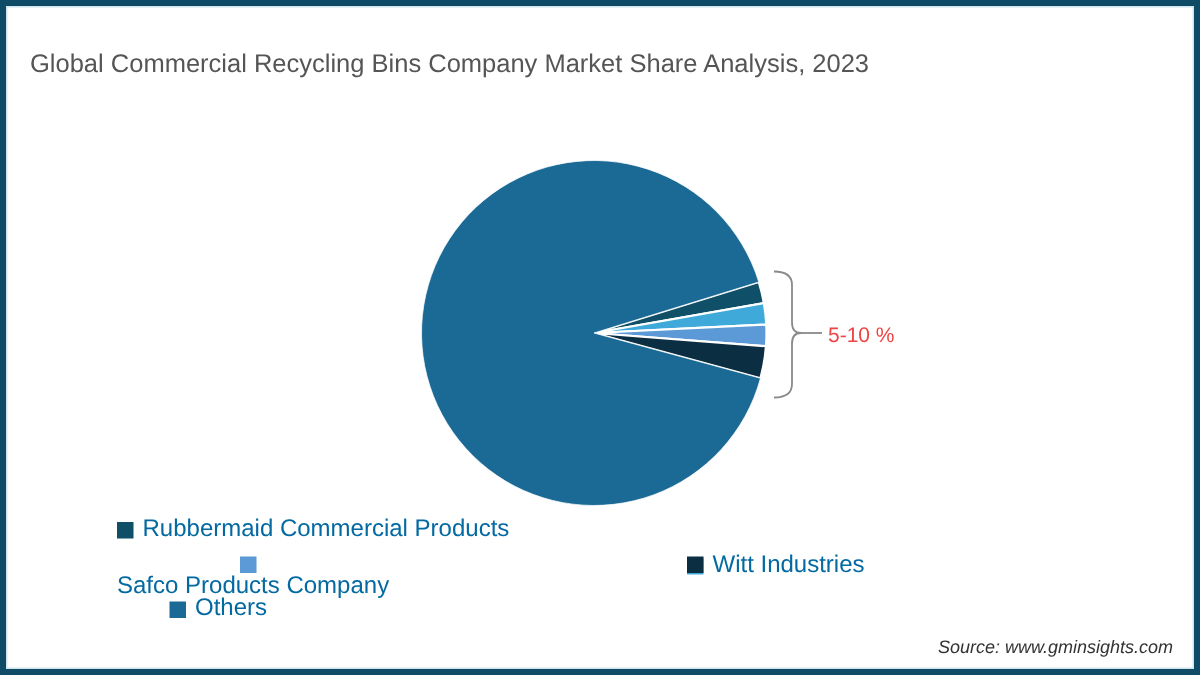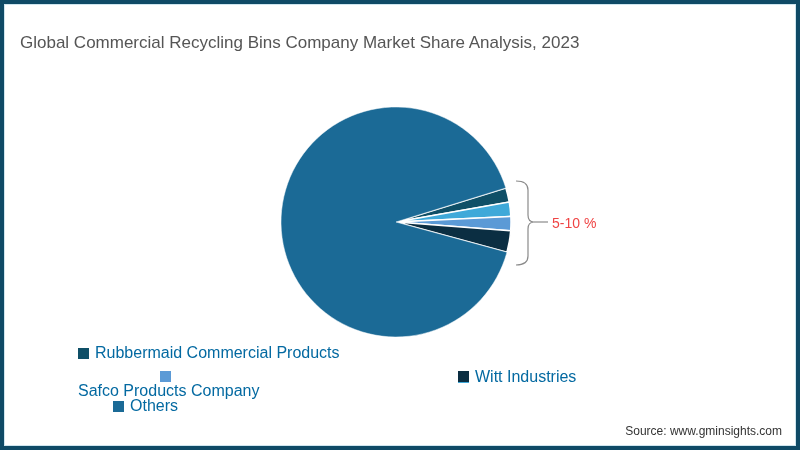--- a/index.html
+++ b/index.html
@@ -4,21 +4,21 @@
 <style>
   html, body { margin: 0; padding: 0; }
   body { width: 800px; height: 450px; overflow: hidden; background: #ffffff; font-family: "Liberation Sans", sans-serif; }
   .frame { position: absolute; left: 0; top: 0; width: 800px; height: 450px; box-sizing: border-box; border: 4px solid #0f4a66; background: #fff; }
   .frame::after { content: ""; position: absolute; left: 0; top: 0; right: 0; bottom: 0; border: 1px solid #cfe6ef; pointer-events: none; }
   .title { position: absolute; top: 33px; left: 0; width: 792px; text-align: left; font-size: 17px; color: #555; letter-spacing: 0; margin-left: 20px; }
   svg.pie { position: absolute; left: 0; top: 0; }
   .bracket-label { position: absolute; left: 552px; top: 215px; font-size: 14px; color: #ef4444; }
   .legend-item { position: absolute; display: flex; align-items: center; font-size: 16px; color: #0369a1; }
   .swatch { width: 11px; height: 11px; margin-right: 6px; display: inline-block; }
-  .source { position: absolute; right: 18px; top: 424px; font-size: 12px; color: #333; }
+  .source { position: absolute; right: 18px; top: 424px; font-size: 12px; color: #333; font-style: italic; }
 </style>
 </head>
 <body>
 
 <div class="frame"></div>
 
 <div class="title">Global Commercial Recycling Bins Company Market Share Analysis, 2023</div>
 
 <svg class="pie" width="800" height="450">
   <g id="slices">

